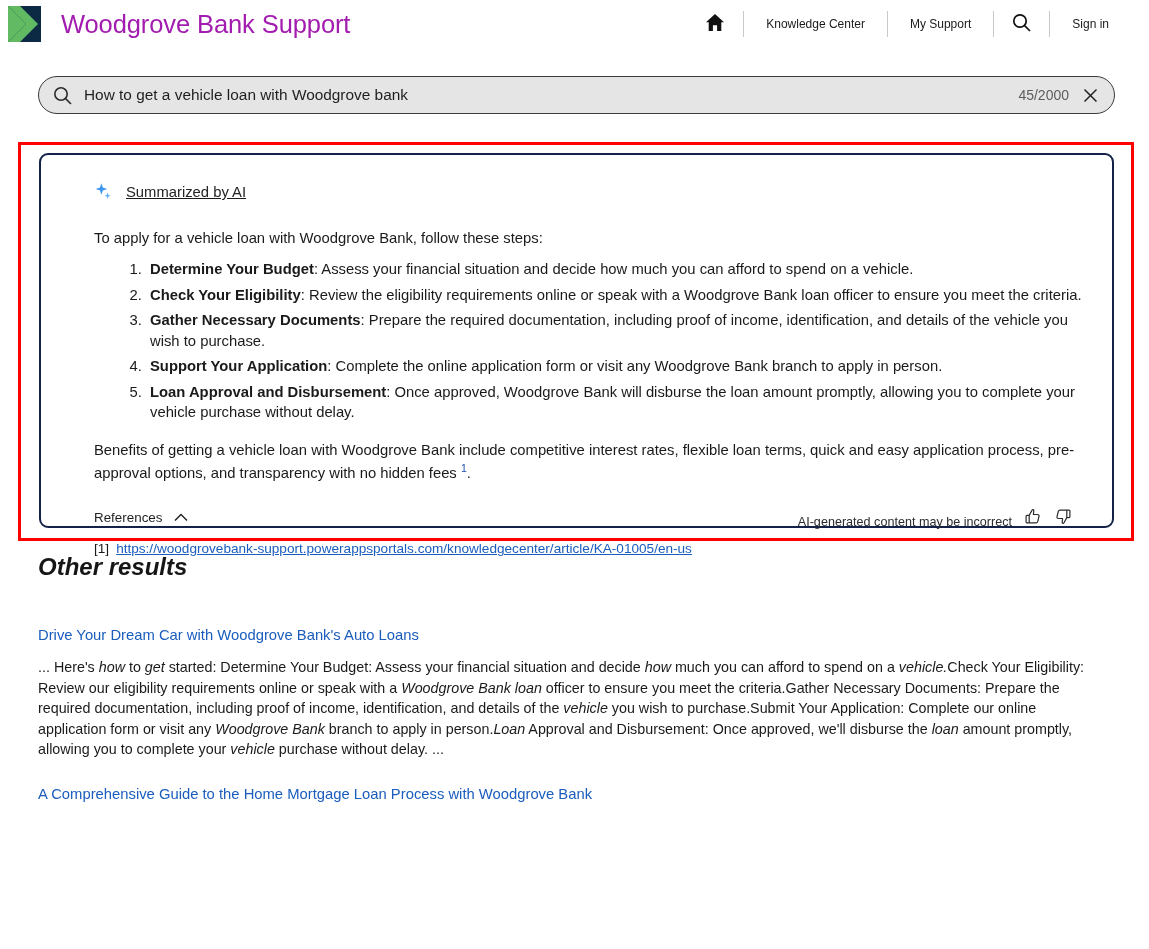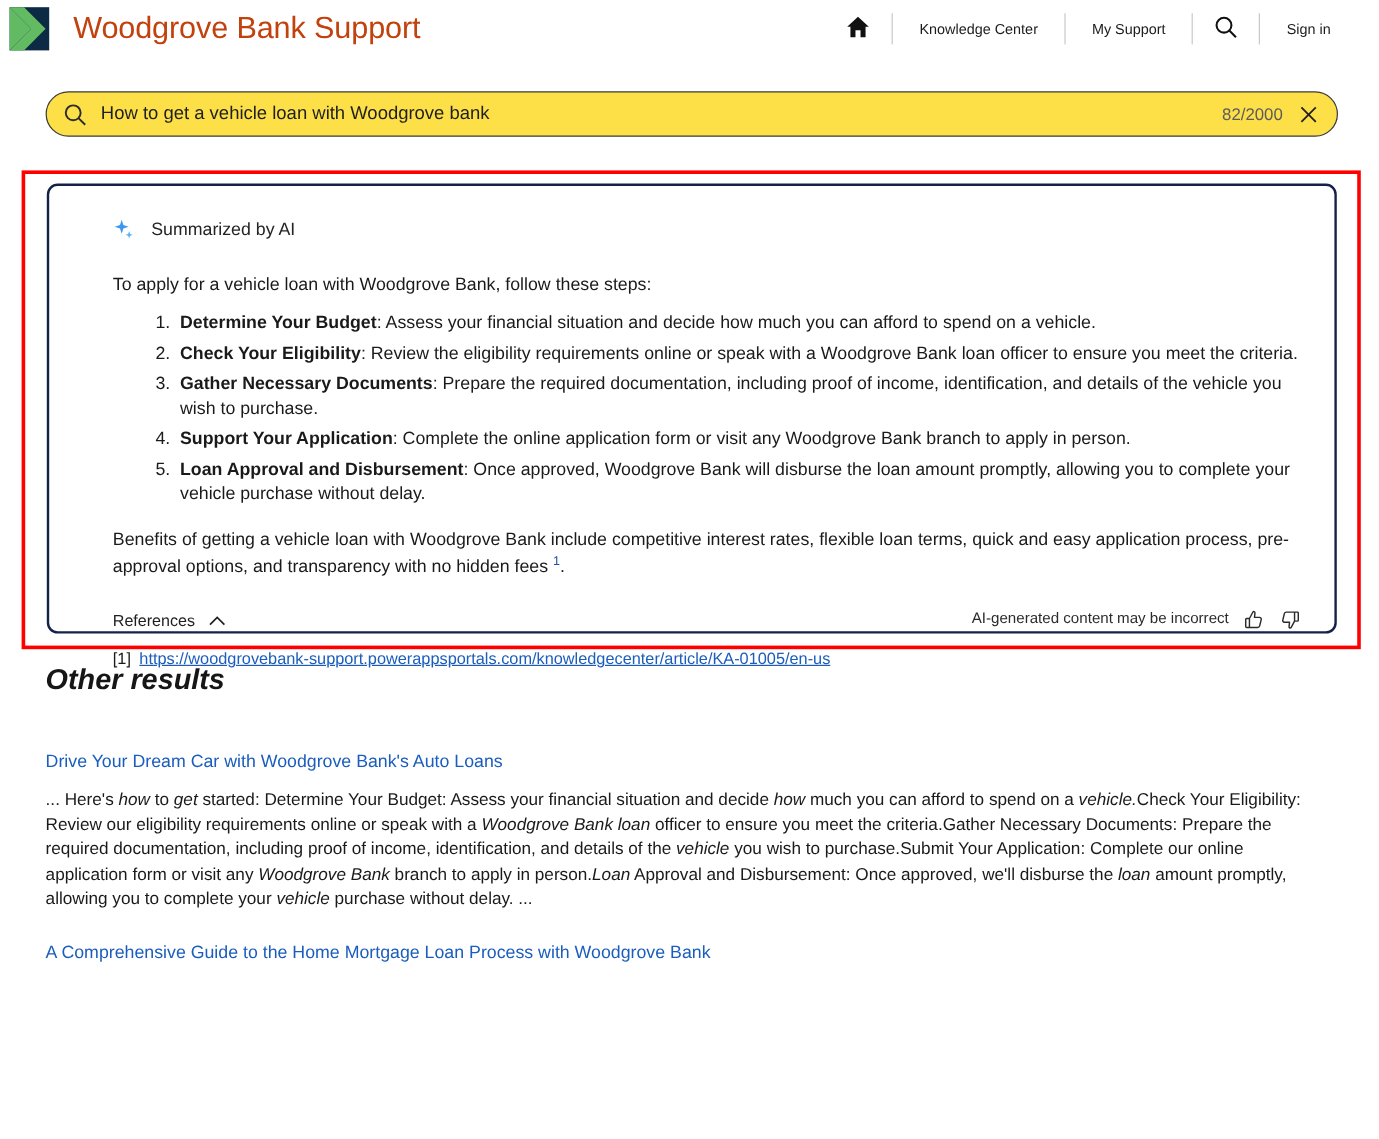--- a/index.html
+++ b/index.html
@@ -31,21 +31,21 @@
     width: 37px;
     height: 44px;
     position: relative;
     flex: none;
     margin-left: 6px;
   }
   .logo svg { display: block; }
   .brand-title {
     font-size: 25.5px;
     font-weight: 400;
-    color: #c2410c;
+    color: #a21caf;
     letter-spacing: -0.1px;
     white-space: nowrap;
   }
   .nav {
     margin-left: auto;
     display: flex;
     align-items: center;
     height: 40px;
     font-size: 12px;
     color: #1b1b1b;
@@ -70,21 +70,21 @@
 
   
   .search-wrap {
     margin: 28px 34px 0 38px;
     height: 38px;
     border: 1px solid #3b3b3b;
     border-radius: 19px;
     display: flex;
     align-items: center;
     padding: 0 16px 0 14px;
-    background: #fde047;
+    background: #e5e5e5;
   }
   .search-icon-box {
     width: 26px;
     display: flex;
     align-items: center;
     flex: none;
   }
   .search-text {
     flex: 1;
     font-size: 15.4px;
@@ -130,20 +130,21 @@
     border: 2px solid #14224a;
     border-radius: 9px;
     background: #fff;
     padding: 22px 28px 0 28px;
   }
   .ai-head {
     display: flex;
     align-items: center;
     gap: 12px;
     margin: 5px 0 0 25px;
+    text-decoration: underline;
   }
   .ai-head-label {
     font-size: 14.8px;
     color: #242424;
   }
   .sparkle { width: 20px; height: 20px; flex: none; display:block; }
 
   .ai-body {
     margin: 26px 0 0 25px;
     font-size: 14.8px;
@@ -184,24 +185,24 @@
     display: flex;
     gap: 7px;
   }
   .ref-link {
     color: #1a5dbd;
     text-decoration: underline;
     cursor: pointer;
   }
   .disclaimer {
     position: absolute;
-    right: 0;
+    right: 12px;
     top: -2px;
     display: flex;
-    align-items: flex-start;
+    align-items: flex-end;
     gap: 12px;
     font-size: 12.6px;
     color: #2b2b2b;
     white-space: nowrap;
   }
   .thumb { cursor: pointer; display: block; }
 
   
   .other-title {
     position: absolute;
@@ -279,21 +280,21 @@
 </div>
 
 <div class="search-wrap">
   <div class="search-icon-box">
     <svg width="19" height="19" viewBox="0 0 19 19">
         <circle cx="8" cy="8" r="6.2" fill="none" stroke="#2b2b2b" stroke-width="1.6"></circle>
         <line x1="12.6" y1="12.6" x2="18" y2="18" stroke="#2b2b2b" stroke-width="1.6"></line>
       </svg>
   </div>
   <div class="search-text" placeholder="Search">How to get a vehicle loan with Woodgrove bank</div>
-  <div class="search-count">82/2000</div>
+  <div class="search-count">45/2000</div>
   <div class="search-clear">
     <svg width="15" height="15" viewBox="0 0 15 15">
         <line x1="1.5" y1="1.5" x2="13.5" y2="13.5" stroke="#1f1f1f" stroke-width="1.5"></line>
         <line x1="13.5" y1="1.5" x2="1.5" y2="13.5" stroke="#1f1f1f" stroke-width="1.5"></line>
       </svg>
   </div>
 </div>
 
 <div class="annot"></div>
 

